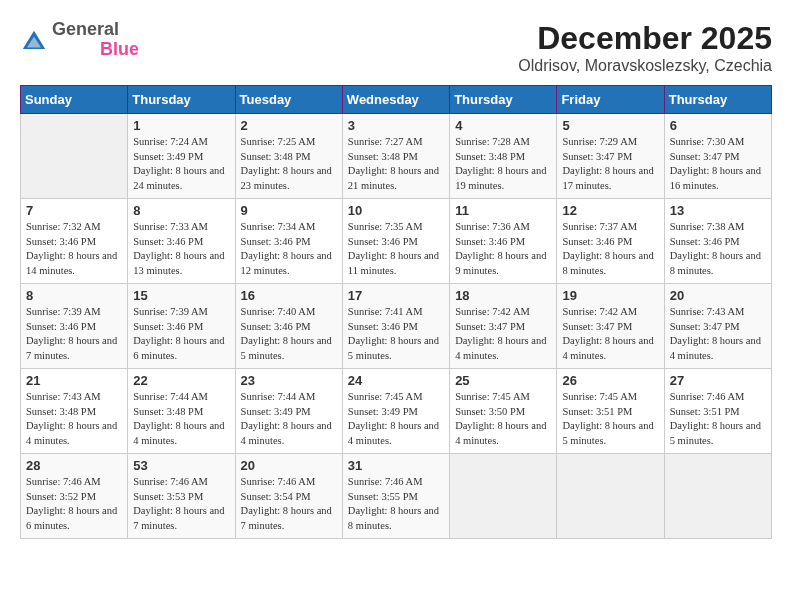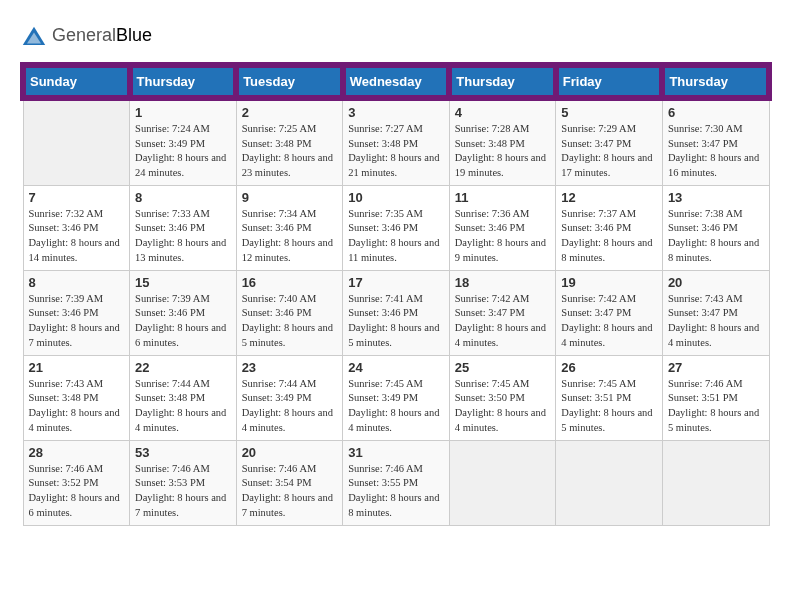--- a/index.html
+++ b/index.html
@@ -15,27 +15,27 @@
       justify-content: space-between;
       align-items: flex-start;
       margin-bottom: 10px;
     }
     .logo {
       display: flex;
       align-items: center;
     }
     .logo-text {
       display: flex;
-      flex-direction: row;
+      flex-direction: column;
       font-size: 18px;
-      font-weight: normal;
+      font-weight: bold;
       line-height: 1.1;
     }
     .logo-general { color: #555; }
-    .logo-blue { color: #000000; }
+    .logo-blue { color: #ec4899; margin-left: 48px; }
     .logo-icon {
       width: 28px;
       height: 28px;
       margin-right: 4px;
       margin-top: 4px;
     }
     .title-section {
       text-align: right;
     }
     .month-title {
@@ -51,21 +51,21 @@
       width: 100%;
       border-collapse: collapse;
       table-layout: fixed;
     }
     th {
       background-color: #2272b8;
       color: #fff;
       padding: 6px 4px;
       font-size: 13px;
       text-align: left;
-      border: 6px solid #701a75;
+      border: 1px solid #701a75;
     }
     td {
       vertical-align: top;
       border: 1px solid #ccc;
       padding: 4px 5px;
       font-size: 11px;
       color: #333;
       height: 85px;
       background: #fff;
     }
@@ -97,20 +97,24 @@
   <div class="logo">
     <svg class="logo-icon" viewBox="0 0 40 40">
       <polygon points="20,4 36,30 4,30" fill="#2272b8"></polygon>
       <polygon points="20,12 30,28 10,28" fill="#fff" opacity="0.5"></polygon>
     </svg>
     <div class="logo-text">
       <span class="logo-general">General</span>
       <span class="logo-blue">Blue</span>
     </div>
   </div>
+  <div class="title-section">
+    <div class="month-title">December 2025</div>
+    <div class="location">Oldrisov, Moravskoslezsky, Czechia</div>
+  </div>
 </div>
 
 <table>
   <thead>
     <tr>
     <th>Sunday</th>
         <th>Thursday</th>
         <th>Tuesday</th>
         <th>Wednesday</th>
         <th>Thursday</th>

